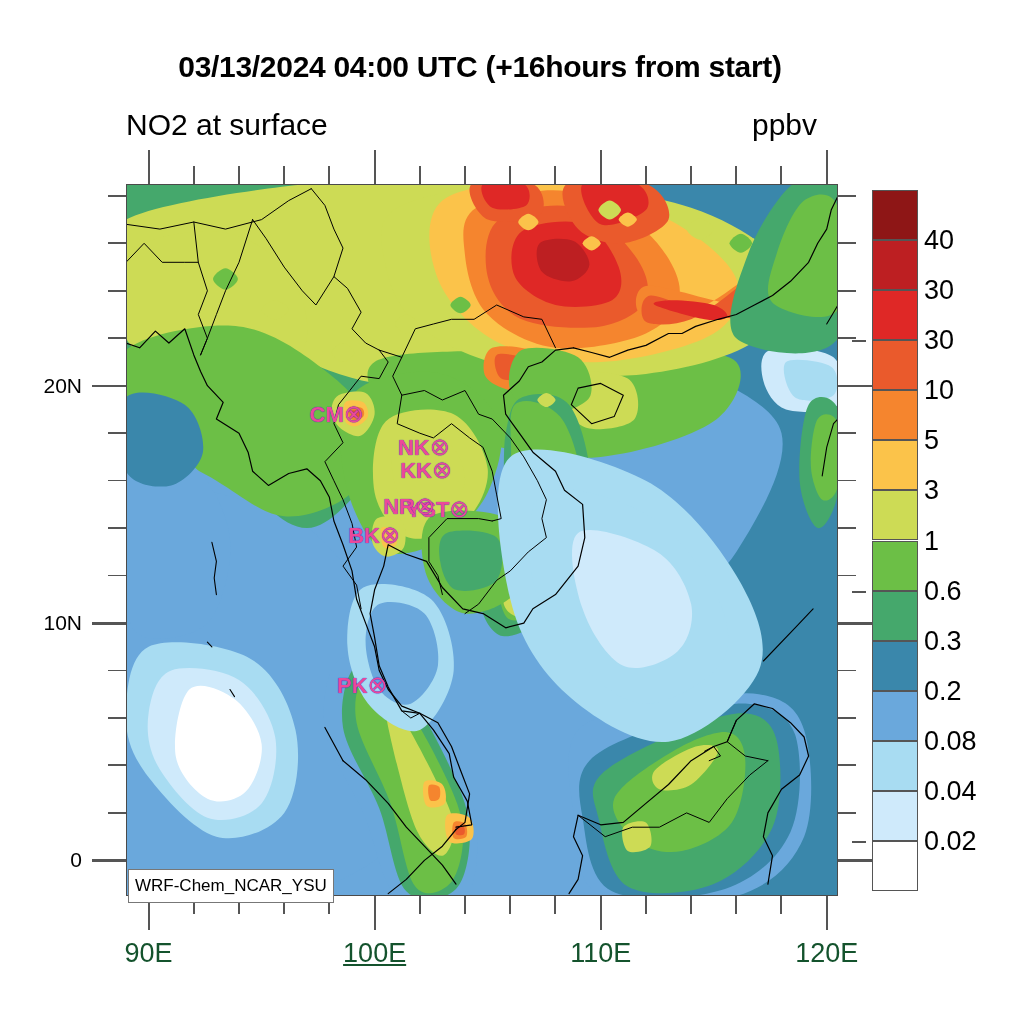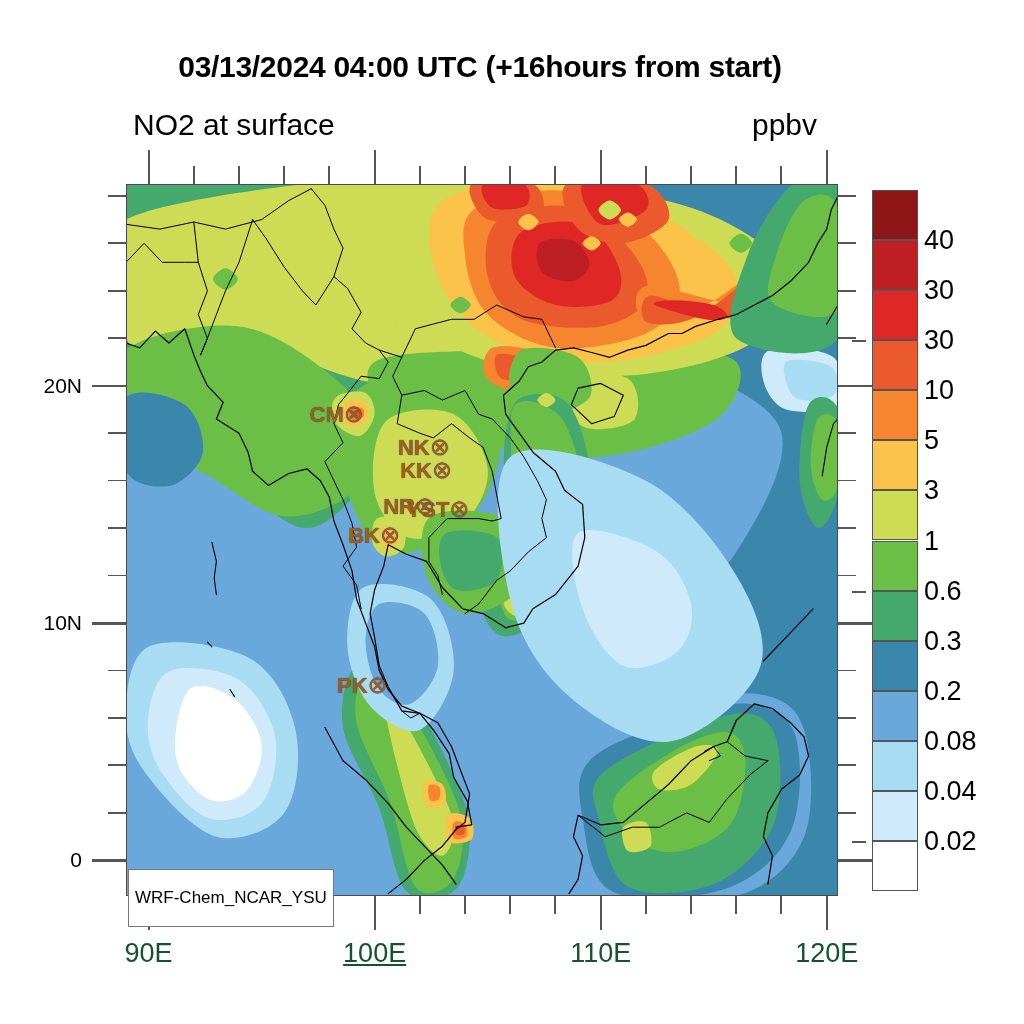--- a/index.html
+++ b/index.html
@@ -2,41 +2,41 @@
 <html><head>
 <meta charset="utf-8">
 <style>
   html,body{margin:0;padding:0;}
   body{width:1024px;height:1024px;background:#ffffff;
        font-family:"Liberation Sans", sans-serif;overflow:hidden;}
   #root{position:relative;width:1024px;height:1024px;}
 
   .title{position:absolute;left:0;top:50px;width:960px;text-align:center;
          font-size:30px;font-weight:bold;color:#000;letter-spacing:-0.3px;}
-  .subtitle-left{position:absolute;left:133px;top:108px;font-size:30px;color:#000;}
+  .subtitle-left{position:absolute;left:126px;top:108px;font-size:30px;color:#000;}
   .subtitle-right{position:absolute;left:752px;top:108px;font-size:30px;color:#000;}
 
   .plot{position:absolute;left:126px;top:184px;width:712px;height:712px;
         overflow:hidden;background:#ffffff;}
   .plot-frame{position:absolute;left:126px;top:184px;width:712px;height:712px;
         border:1.5px solid #4a4a4a;box-sizing:border-box;pointer-events:none;}
 
   .ytick-label{position:absolute;font-size:21px;color:#000;text-align:right;
                transform:translateY(-50%);}
   .xtick-label{position:absolute;font-size:27px;color:#14532d;text-align:center;
                transform:translateX(-50%);}
   .tick{position:absolute;background:#555;}
 
-  .station{position:absolute;color:#a16207;font-size:22px;font-weight:bold;
+  .station{position:absolute;color:#ec4899;font-size:22px;font-weight:bold;
            white-space:nowrap;transform:translate(-100%,-50%);
            text-shadow:0 0 1px #1111dd;}
   .station .sym{font-weight:normal;font-size:24px;}
 
   .watermark{position:absolute;background:#ffffff;border:1px solid #777;
-             font-size:17px;color:#000;padding:18px 6px;white-space:nowrap;}
+             font-size:17px;color:#000;padding:6px 6px;white-space:nowrap;}
 
   .cbar{position:absolute;left:872px;top:190px;width:46px;height:701px;}
   .cband{position:absolute;left:0;width:46px;border:1px solid #555;
          box-sizing:border-box;}
   .cbar-label{position:absolute;left:924px;font-size:27px;color:#000;
               white-space:nowrap;transform:translateY(-50%);}
   .cbar-tick{position:absolute;width:14px;height:2px;background:#555;}
 </style>
 </head>
 <body>

